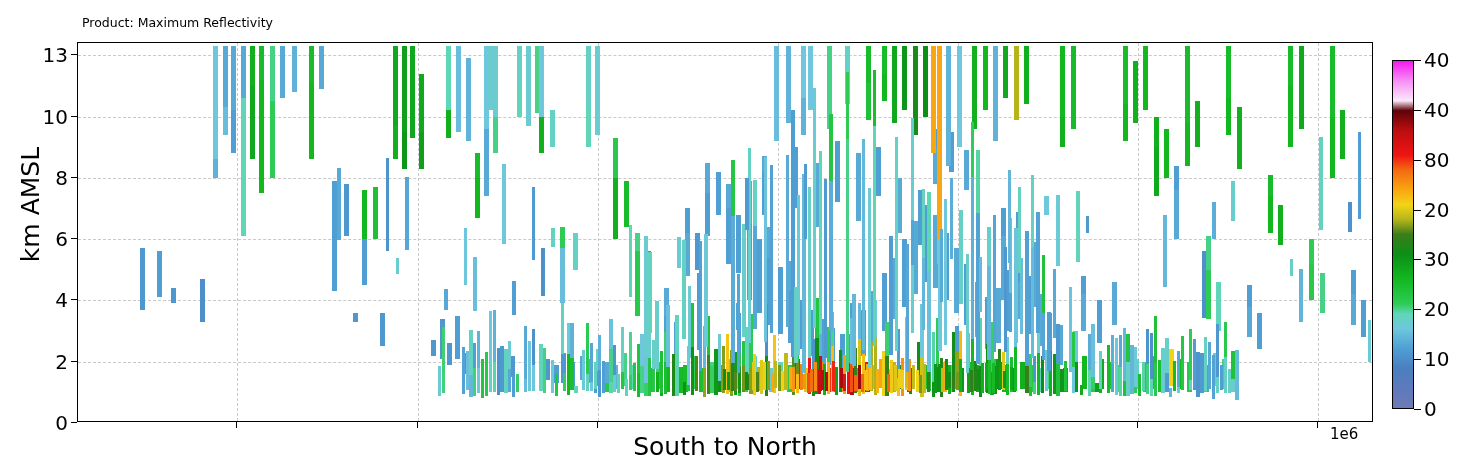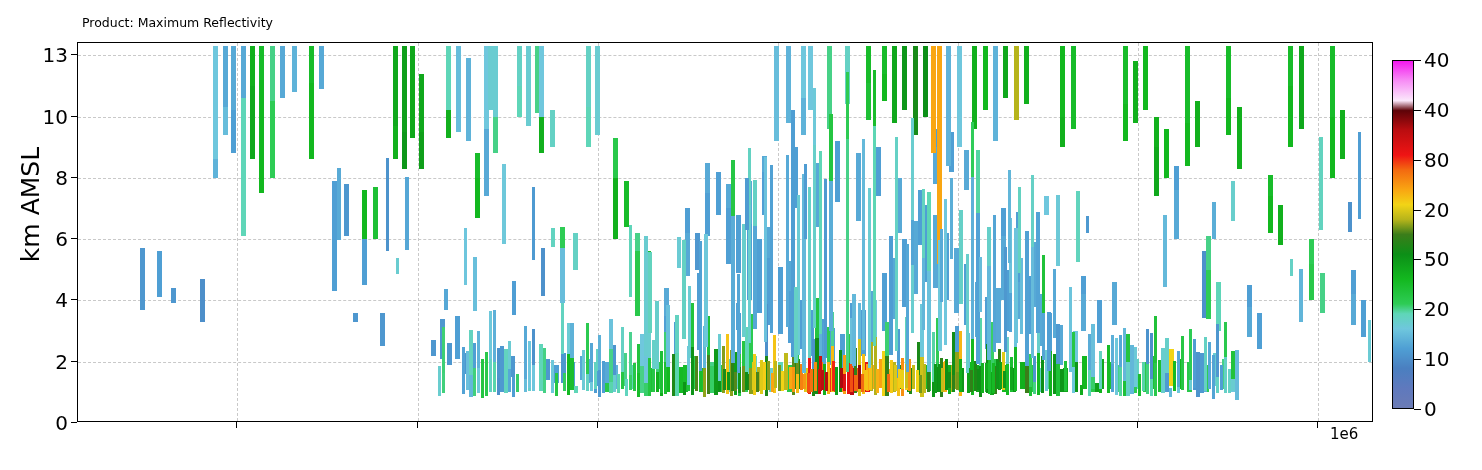--- a/index.html
+++ b/index.html
@@ -851,35 +851,36 @@
   <div id="xtick-marks">
       <div class="xtick-mark abs" style="left: 236.408px;"></div>
       <div class="xtick-mark abs" style="left: 416.552px;"></div>
       <div class="xtick-mark abs" style="left: 596.696px;"></div>
       <div class="xtick-mark abs" style="left: 776.84px;"></div>
       <div class="xtick-mark abs" style="left: 956.984px;"></div>
       <div class="xtick-mark abs" style="left: 1137.13px;"></div>
       <div class="xtick-mark abs" style="left: 1317.27px;"></div>
     </div>
 
+  <div class="abs" id="x-axis-label">South to North</div>
 
   <div class="abs" id="x-offset-text">1e6</div>
 
   <div class="abs" id="colorbar-wrap">
     <div id="colorbar-gradient" style="background: linear-gradient(to top, rgb(107, 123, 181) 0%, rgb(95, 121, 189) 5.71%, rgb(74, 127, 192) 11.43%, rgb(79, 159, 212) 17.14%, rgb(111, 199, 221) 22.86%, rgb(95, 214, 184) 27.14%, rgb(46, 204, 85) 30%, rgb(19, 184, 31) 37.14%, rgb(12, 143, 23) 44.29%, rgb(59, 125, 26) 50%, rgb(182, 180, 27) 54.29%, rgb(242, 212, 22) 58.57%, rgb(249, 166, 18) 62.86%, rgb(243, 106, 16) 68.57%, rgb(239, 20, 20) 72.86%, rgb(187, 13, 16) 80%, rgb(94, 3, 8) 85.71%, rgb(251, 232, 251) 88.57%, rgb(247, 142, 245) 94.29%, rgb(243, 24, 238) 100%);"></div>
   </div>
   <div id="colorbar-ticks">
       <div class="cb-tick abs" style="top: 409px; left: 1414px;"></div>
       <div class="cb-label abs" style="top: 409px; left: 1424px;">0</div>
       <div class="cb-tick abs" style="top: 359.143px; left: 1414px;"></div>
       <div class="cb-label abs" style="top: 359.143px; left: 1424px;">10</div>
       <div class="cb-tick abs" style="top: 309.286px; left: 1414px;"></div>
       <div class="cb-label abs" style="top: 309.286px; left: 1424px;">20</div>
       <div class="cb-tick abs" style="top: 259.429px; left: 1414px;"></div>
-      <div class="cb-label abs" style="top: 259.429px; left: 1424px;">50</div>
+      <div class="cb-label abs" style="top: 259.429px; left: 1424px;">30</div>
       <div class="cb-tick abs" style="top: 209.571px; left: 1414px;"></div>
       <div class="cb-label abs" style="top: 209.571px; left: 1424px;">20</div>
       <div class="cb-tick abs" style="top: 159.714px; left: 1414px;"></div>
       <div class="cb-label abs" style="top: 159.714px; left: 1424px;">80</div>
       <div class="cb-tick abs" style="top: 109.857px; left: 1414px;"></div>
       <div class="cb-label abs" style="top: 109.857px; left: 1424px;">40</div>
       <div class="cb-tick abs" style="top: 60px; left: 1414px;"></div>
       <div class="cb-label abs" style="top: 60px; left: 1424px;">40</div>
     </div>
 

